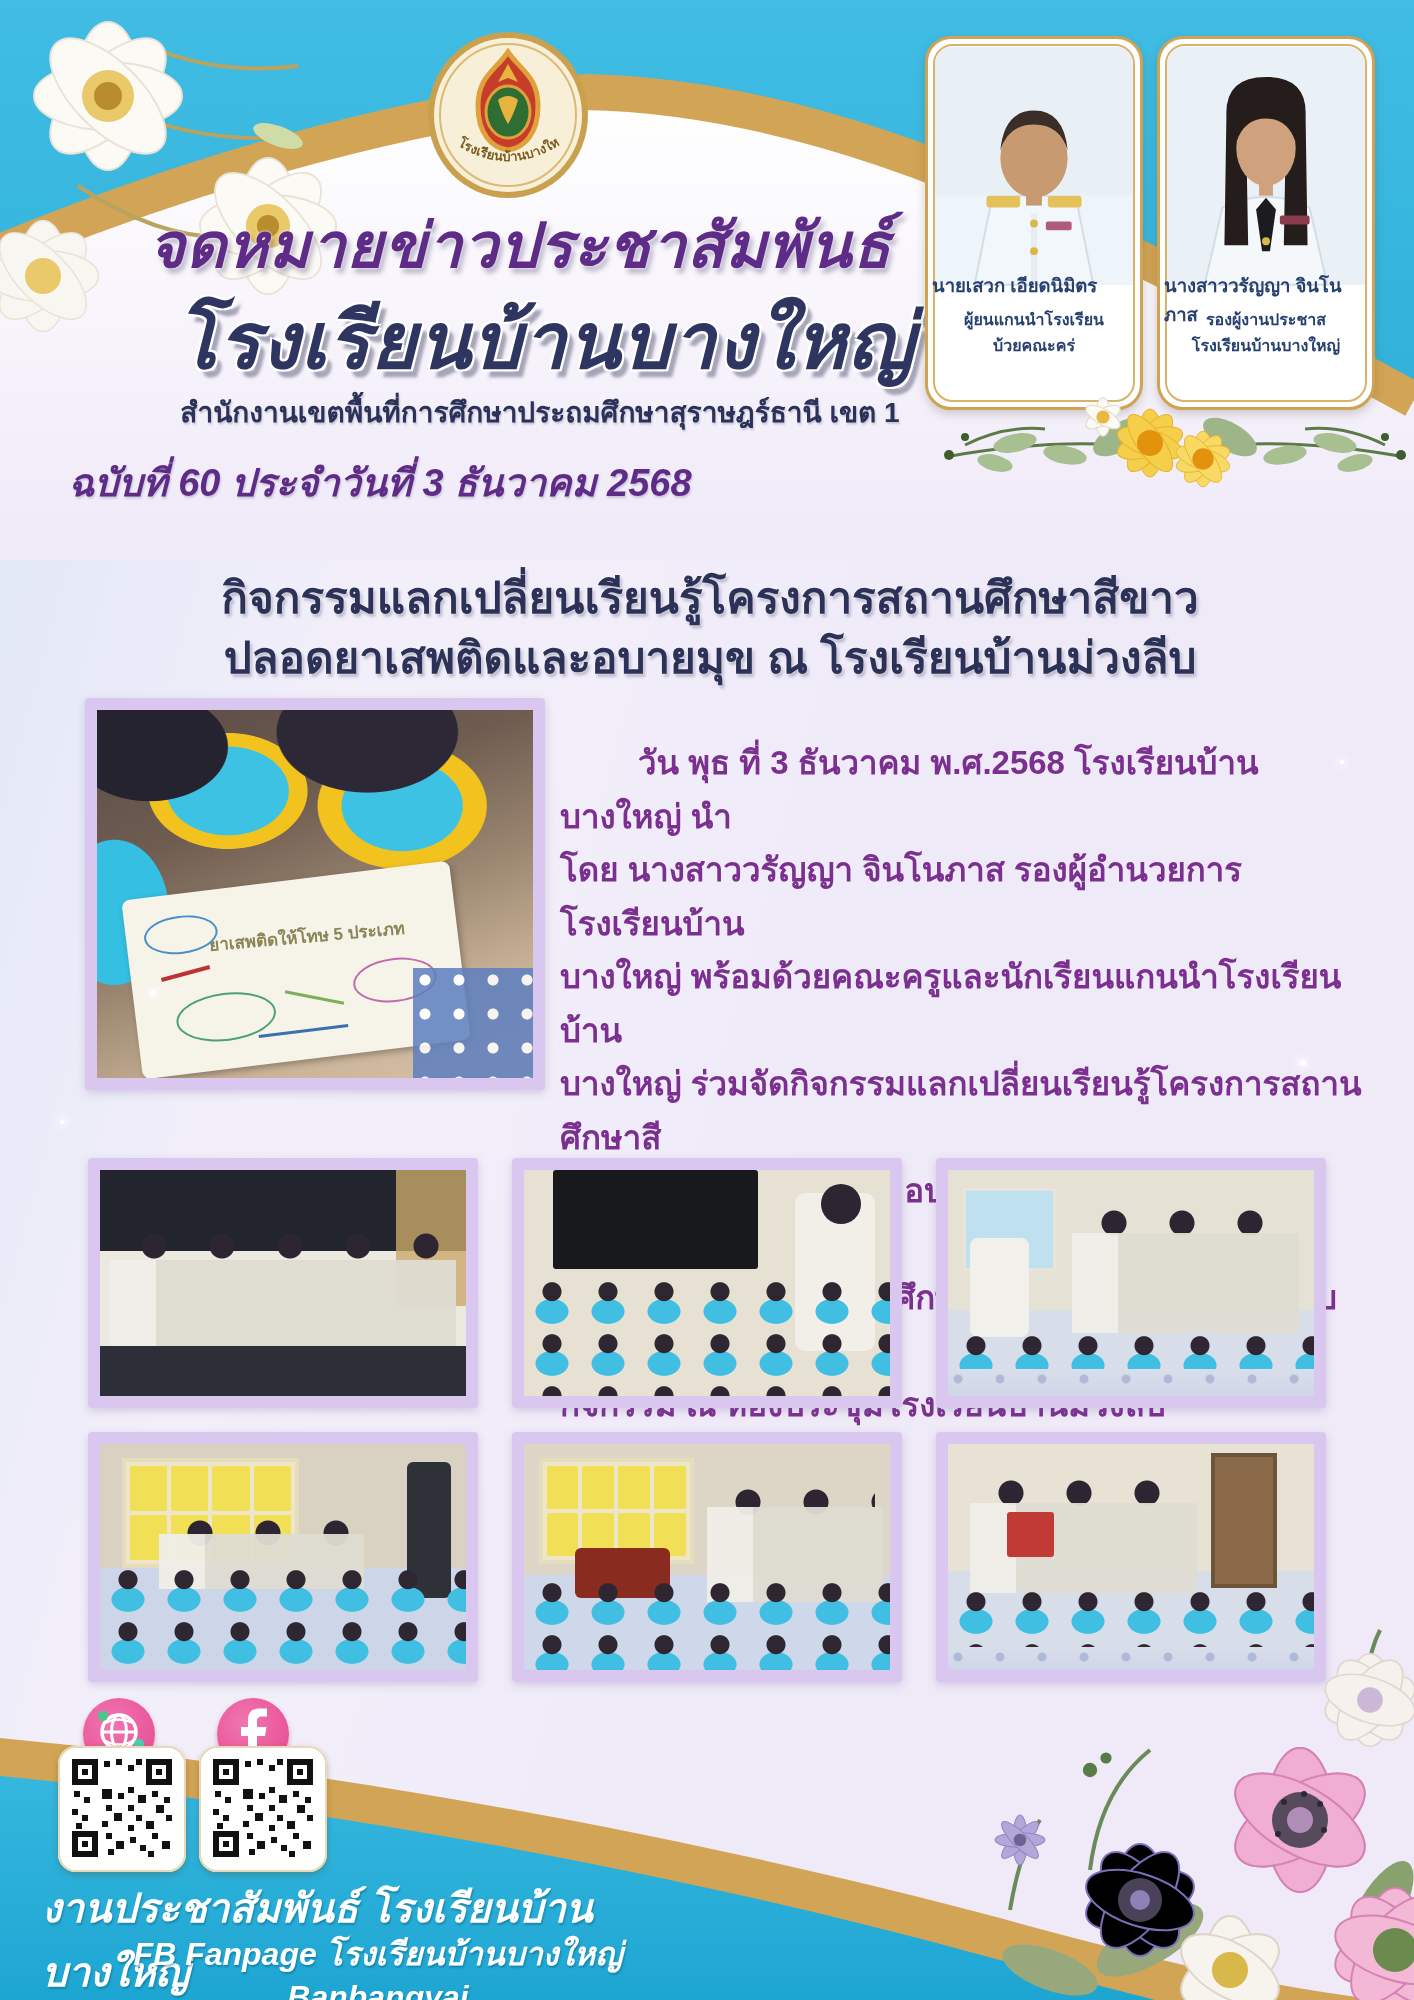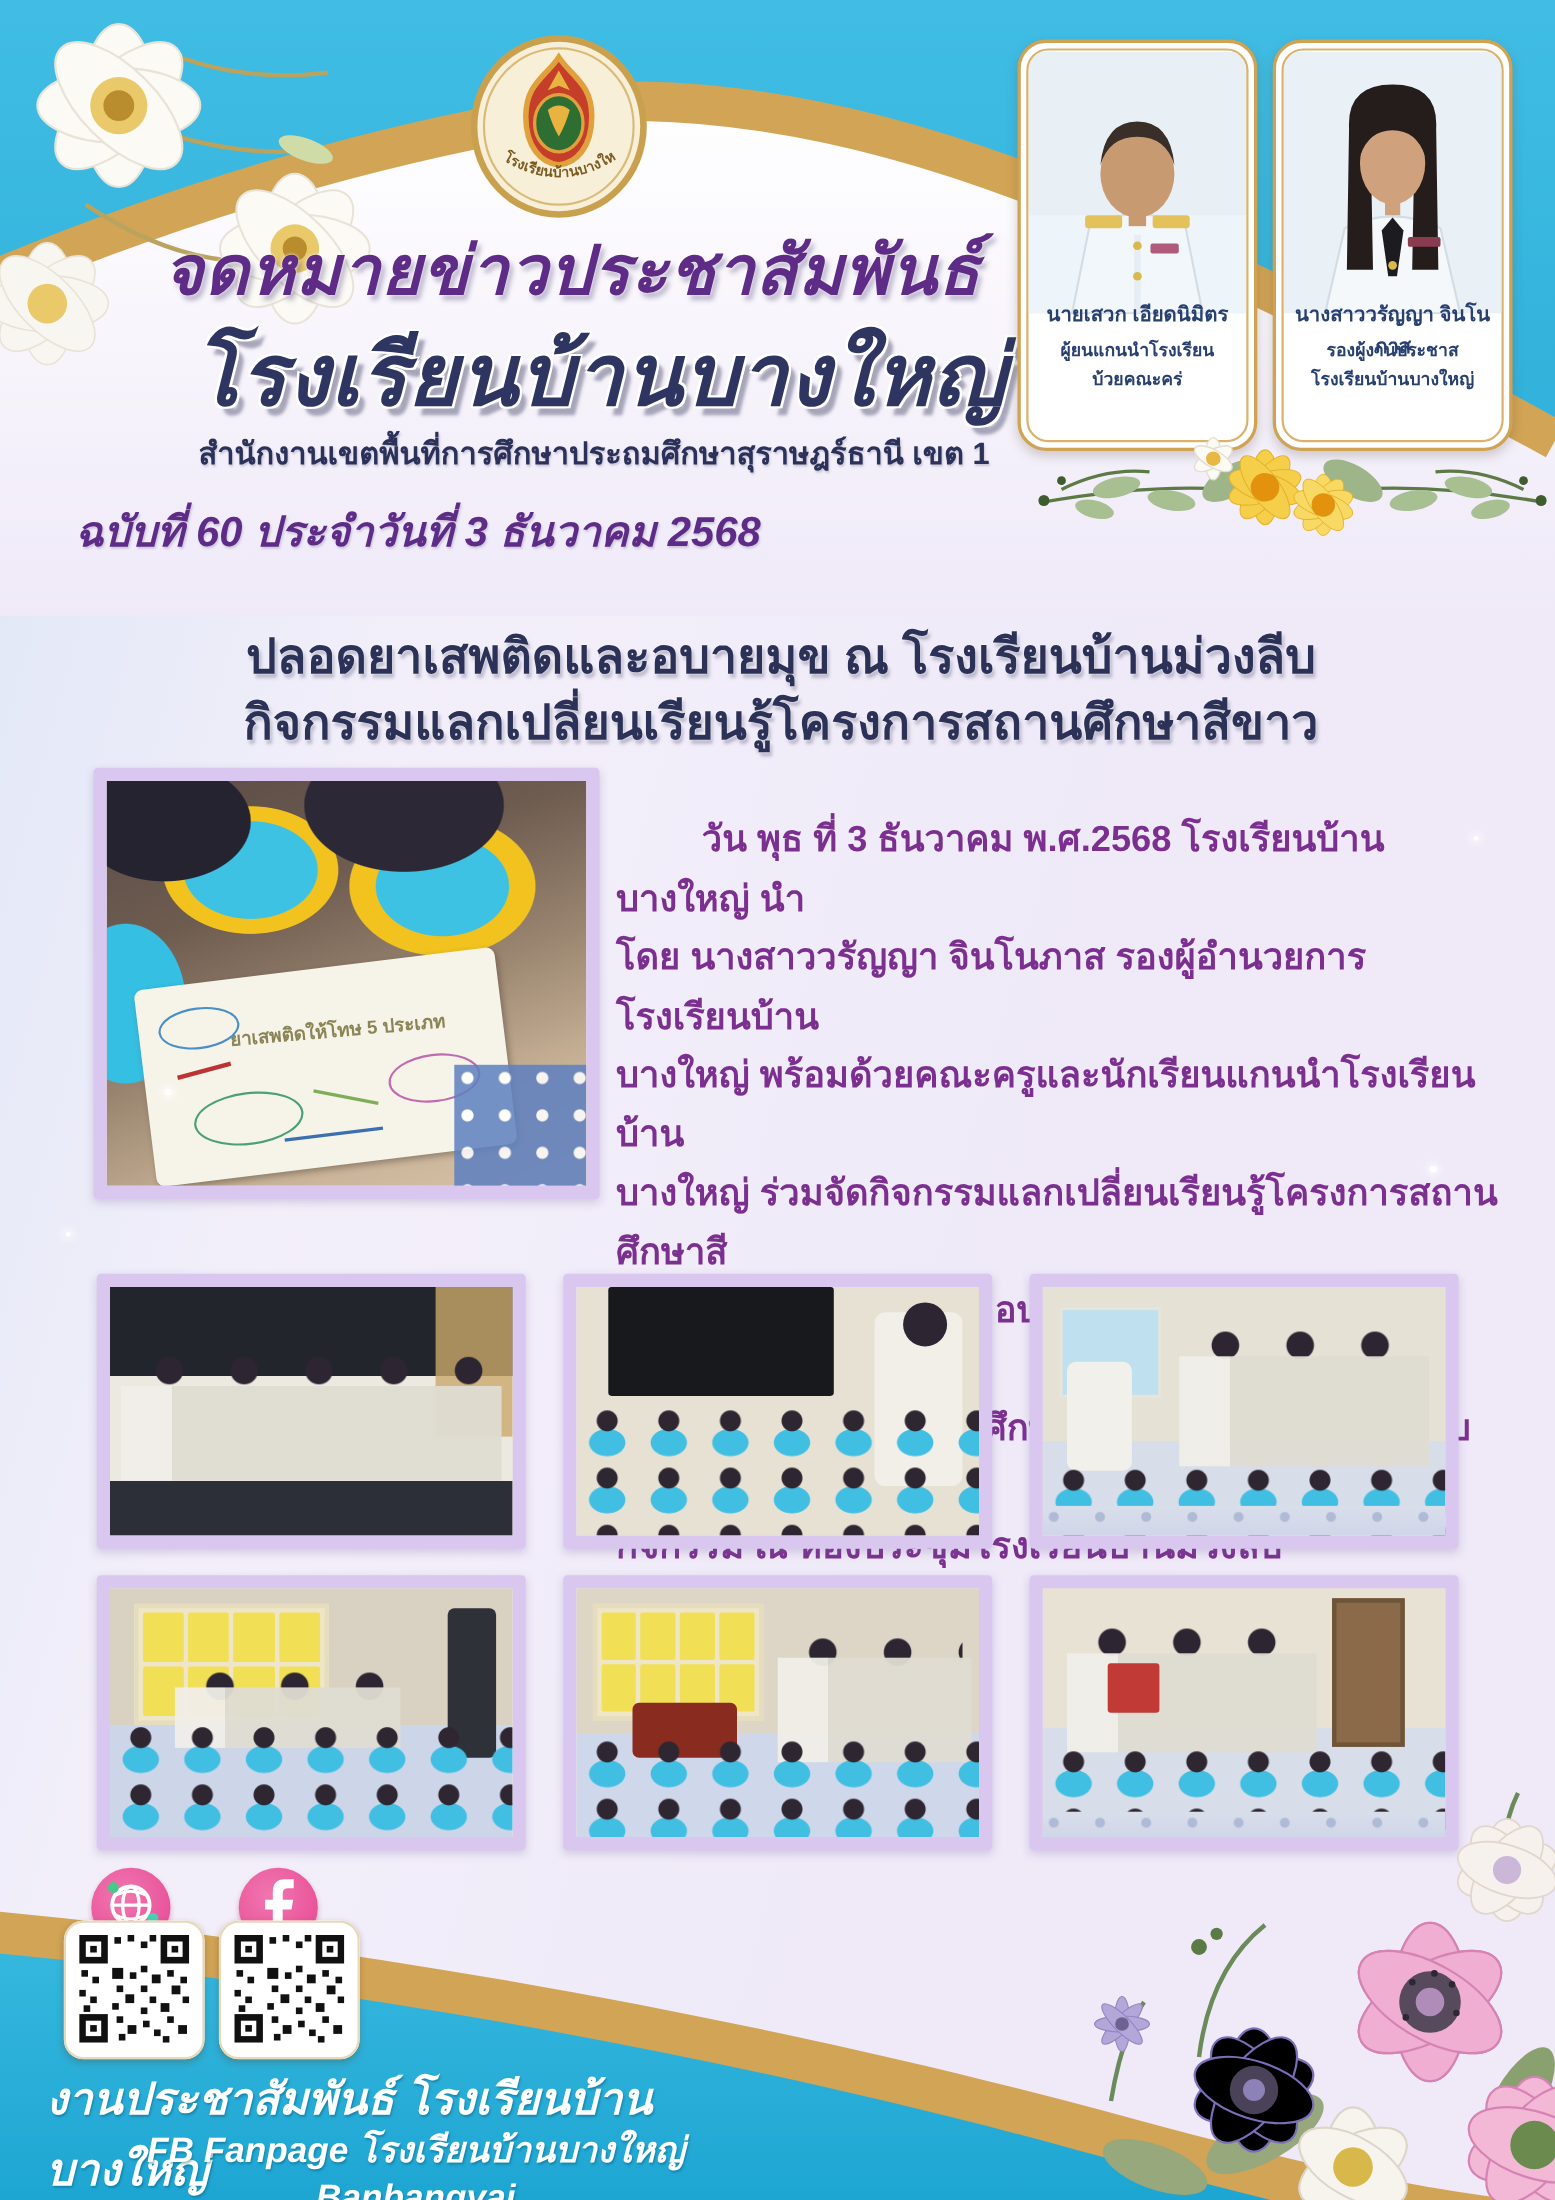--- a/index.html
+++ b/index.html
@@ -22,21 +22,21 @@
   .issue{left:30px;top:452px;width:700px;text-align:center;font-size:38px;font-weight:bold;font-style:italic;color:#5e2c86;
          text-shadow:1px 2px 2px rgba(120,110,150,.3);}
 
   
   .logo{left:426px;top:30px;width:164px;height:170px;}
 
   
   .card{width:212px;height:368px;background:#fff;border:3px solid #cfa254;border-radius:26px;
         box-shadow:0 0 0 3px #fff inset,0 4px 10px rgba(90,80,60,.25);}
   .card .inner{position:absolute;inset:5px;border:2px solid #d9b26b;border-radius:20px;overflow:hidden;}
-  .card .nm{position:absolute;left:4px;right:4px;top:232px;text-align:center;font-size:18.5px;font-weight:bold;color:#27406f;}
+  .card .nm{position:absolute;left:4px;right:4px;top:232px;font-size:18.5px;font-weight:bold;color:#27406f;}
   .card .rl{position:absolute;left:4px;right:4px;top:268px;text-align:center;font-size:16px;font-weight:bold;color:#27406f;line-height:26px;}
 
   
   .art-title{left:90px;top:568px;width:1240px;text-align:center;font-size:44px;font-weight:bold;color:#2c3157;line-height:60px;
              text-shadow:0 0 2px #fff,2px 3px 3px rgba(100,100,130,.4);}
   .body-text{left:560px;top:704px;width:802px;font-size:33px;font-weight:bold;color:#7b3090;line-height:53.5px;
              white-space:pre-line;text-indent:78px;margin-top:32px;}
 
   
   .photo{border:12px solid #d9c7f0;border-radius:4px;background:#efe9dd;overflow:hidden;box-shadow:0 3px 8px rgba(120,100,160,.25);}
@@ -237,22 +237,22 @@
       <g fill="#fbfaf4" stroke="#e2ddcf" stroke-width="2">
         <ellipse rx="13" ry="32"></ellipse>
           <ellipse rx="13" ry="32" transform="rotate(60)"></ellipse>
           <ellipse rx="13" ry="32" transform="rotate(120)"></ellipse>
       </g>
         <circle r="11" fill="#e8b843"></circle>
     </g>
   </svg>
 
   <div class="abs art-title">
+    <div>กิจกรรมแลกเปลี่ยนเรียนรู้โครงการสถานศึกษาสีขาว</div>
     <div>ปลอดยาเสพติดและอบายมุข ณ โรงเรียนบ้านม่วงลีบ</div>
-    <div>กิจกรรมแลกเปลี่ยนเรียนรู้โครงการสถานศึกษาสีขาว</div>
   </div>
 
   <div class="abs photo main-photo">
     <div class="art" style="background:
         radial-gradient(ellipse 130px 90px at 12% 10%, #262331 0 60%, transparent 61%),
         radial-gradient(ellipse 150px 100px at 62% 6%, #2c2836 0 60%, transparent 61%),
         radial-gradient(ellipse 90px 120px at 4% 55%, #35bfe2 0 60%, transparent 61%),
         radial-gradient(ellipse 110px 80px at 30% 22%, #3dc2e4 0 55%, #f2c21f 56% 72%, transparent 73%),
         radial-gradient(ellipse 120px 90px at 70% 26%, #3dc2e4 0 50%, #f2c21f 51% 70%, transparent 71%),
         linear-gradient(160deg,#5a4b46 0%,#6e5c50 30%,#9a8570 55%,#c7b196 78%,#d8c4ab 100%);">

